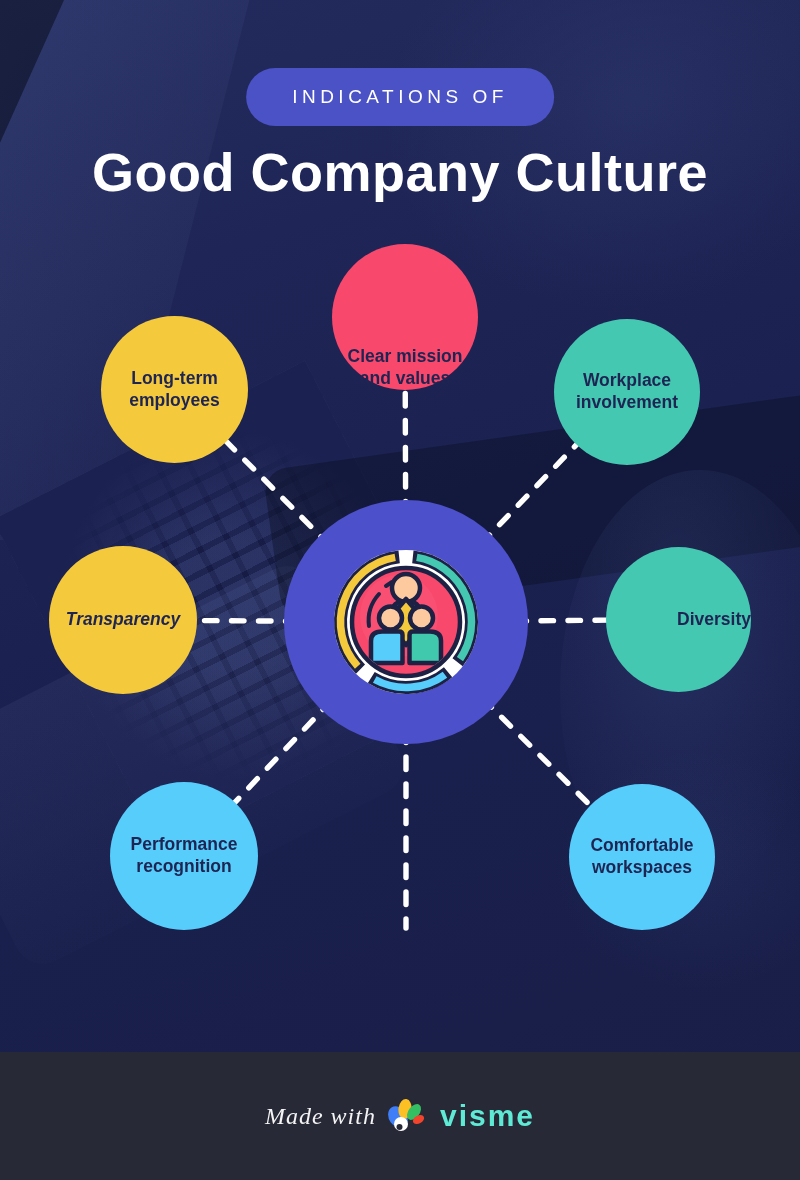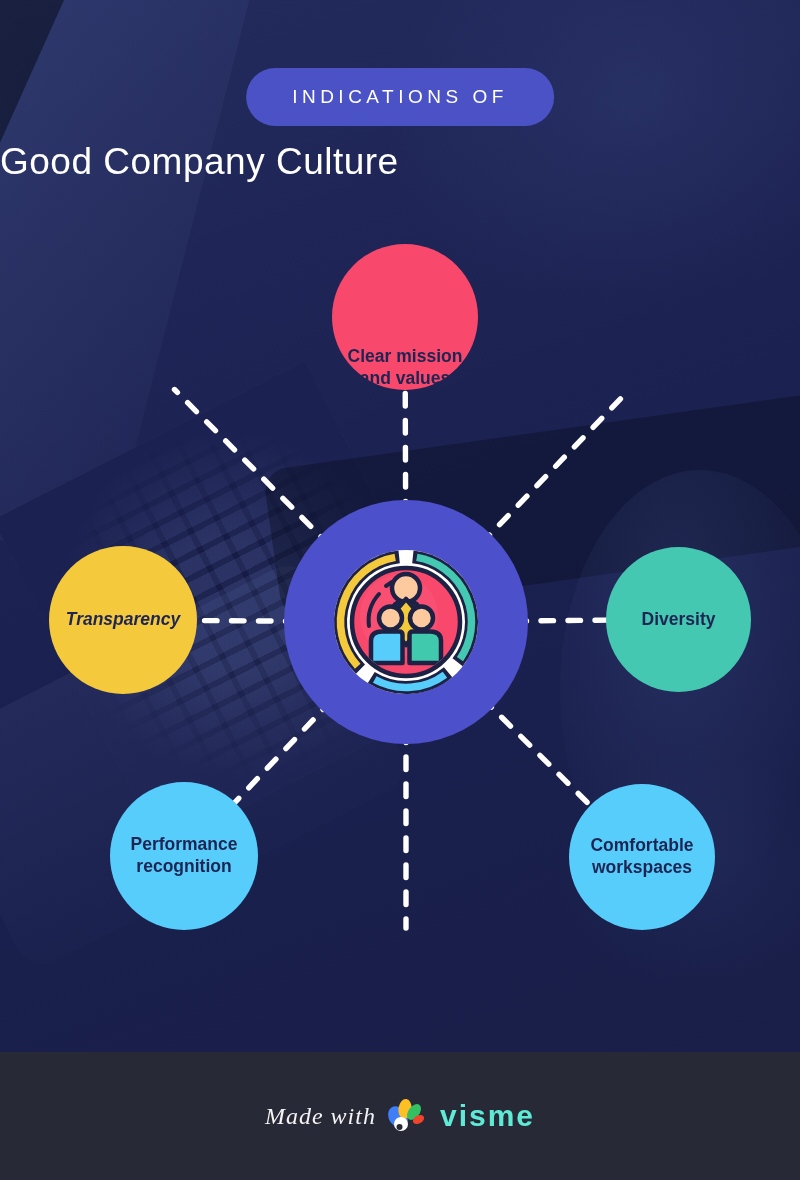--- a/index.html
+++ b/index.html
@@ -29,32 +29,32 @@
   .bg-dark-wedge{left:270px;top:430px;width:580px;height:150px;transform:rotate(-8deg);
     background:rgba(8,12,30,.38);border-radius:24px;}
   .bg-hand-r{right:-40px;top:470px;width:280px;height:440px;border-radius:50%;
     background:radial-gradient(ellipse at 42% 30%,rgba(95,120,195,.17),transparent 70%);}
   .bg-glow-br{right:-80px;bottom:160px;width:360px;height:300px;border-radius:50%;
     background:radial-gradient(closest-side,rgba(70,90,160,.12),transparent 80%);}
   
   .badge{position:absolute;top:68px;left:50%;transform:translateX(-50%);
     height:58px;line-height:58px;padding:0 46px;border-radius:29px;
     color:#fff;font-size:19px;font-weight:normal;letter-spacing:4.5px;white-space:nowrap;z-index:5;}
-  .title{position:absolute;top:141px;left:0;width:100%;text-align:left;
-    color:#fff;font-size:37px;font-weight:normal;letter-spacing:.5px;z-index:5;}
+  .title{position:absolute;top:141px;left:0;width:100%;text-align:center;
+    color:#fff;font-size:54px;font-weight:bold;letter-spacing:.5px;z-index:5;}
   
   .spokes{position:absolute;left:0;top:0;z-index:2;}
   .spokes line{stroke:#fff;stroke-width:5.4;stroke-linecap:round;stroke-dasharray:12.5 14.5;}
   
   .node{position:absolute;border-radius:50%;display:flex;align-items:center;justify-content:center;
     text-align:center;z-index:3;}
   .node span{font-size:17.5px;font-weight:bold;line-height:1.25;white-space:pre-line;}
   .n1{left:332px;top:244px;width:146px;height:146px;align-items:flex-end;}
   .n2{left:554px;top:319px;width:146px;height:146px;}
-  .n3{left:606px;top:547px;width:145px;height:145px;}
+  .n3{left:606px;top:547px;width:145px;height:145px;justify-content:flex-end;}
   .n4{left:569px;top:784px;width:146px;height:146px;}
   .n5{left:332px;top:854px;width:148px;height:148px;}
   .n6{left:110px;top:782px;width:148px;height:148px;}
   .n7{left:49px;top:546px;width:148px;height:148px;}
   .n8{left:101px;top:316px;width:147px;height:147px;}
   .hub{position:absolute;left:284px;top:500px;width:244px;height:244px;border-radius:50%;
     display:flex;align-items:center;justify-content:center;z-index:4;}
   
   .footer{position:absolute;left:0;top:1052px;width:800px;height:128px;
     display:flex;align-items:center;justify-content:center;gap:12px;z-index:6;}
@@ -87,33 +87,41 @@
     <line x1="406" y1="622" x2="406" y2="928"></line>
     <line x1="406" y1="622" x2="184" y2="856"></line>
     <line x1="406" y1="622" x2="123" y2="620"></line>
     <line x1="406" y1="622" x2="174.5" y2="389.5"></line>
   </svg>
 
   <div class="node n1" style="background-color: rgb(248, 72, 108);">
     <span style="color: rgb(30, 37, 83);">Clear mission
 and values</span>
   </div>
+  <div class="node n2" style="background-color: rgb(69, 200, 177);">
+    <span style="color: rgb(30, 37, 83);">Workplace
+involvement</span>
+  </div>
   <div class="node n3" style="background-color: rgb(69, 200, 177);">
     <span style="color: rgb(30, 37, 83);">Diversity</span>
   </div>
   <div class="node n4" style="background-color: rgb(87, 205, 252);">
     <span style="color: rgb(30, 37, 83);">Comfortable
 workspaces</span>
   </div>
   <div class="node n6" style="background-color: rgb(87, 205, 252);">
     <span style="color: rgb(30, 37, 83);">Performance
 recognition</span>
   </div>
   <div class="node n7" style="background-color: rgb(245, 201, 60); font-style: italic;">
     <span style="color: rgb(30, 37, 83);">Transparency</span>
+  </div>
+  <div class="node n8" style="background-color: rgb(245, 201, 60);">
+    <span style="color: rgb(30, 37, 83);">Long-term
+employees</span>
   </div>
 
   <div class="hub" style="background-color: rgb(77, 80, 203);">
     <svg width="152" height="152" viewBox="-76 -76 152 152">
       <circle r="72" fill="#ffffff"></circle>
 
       <g fill="none" stroke="#1d2144" stroke-width="13">
         <path d="M 6.85 -65.14 A 65.5 65.5 0 0 1 51.61 40.33"></path>
         <path d="M 42.10 50.18 A 65.5 65.5 0 0 1 -34.71 55.55"></path>
         <path d="M -45.50 47.12 A 65.5 65.5 0 0 1 -6.85 -65.14"></path>

